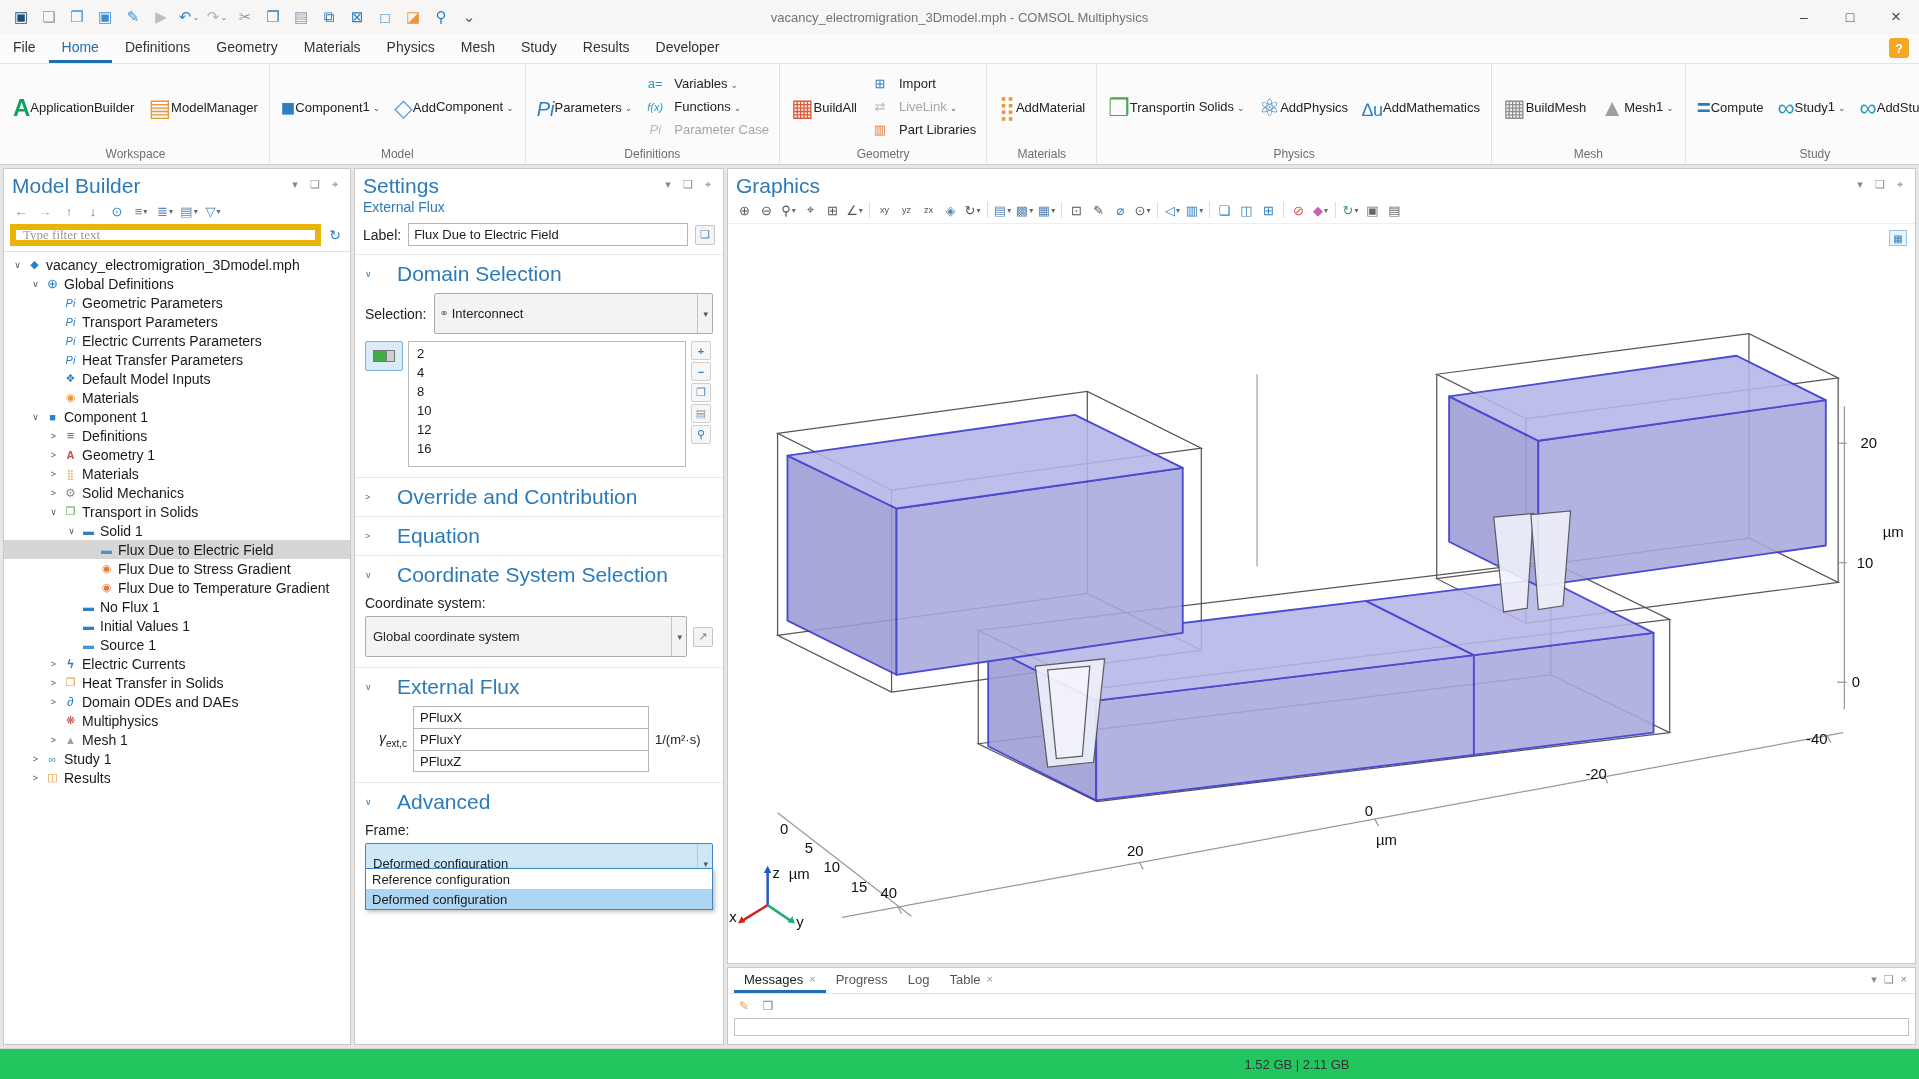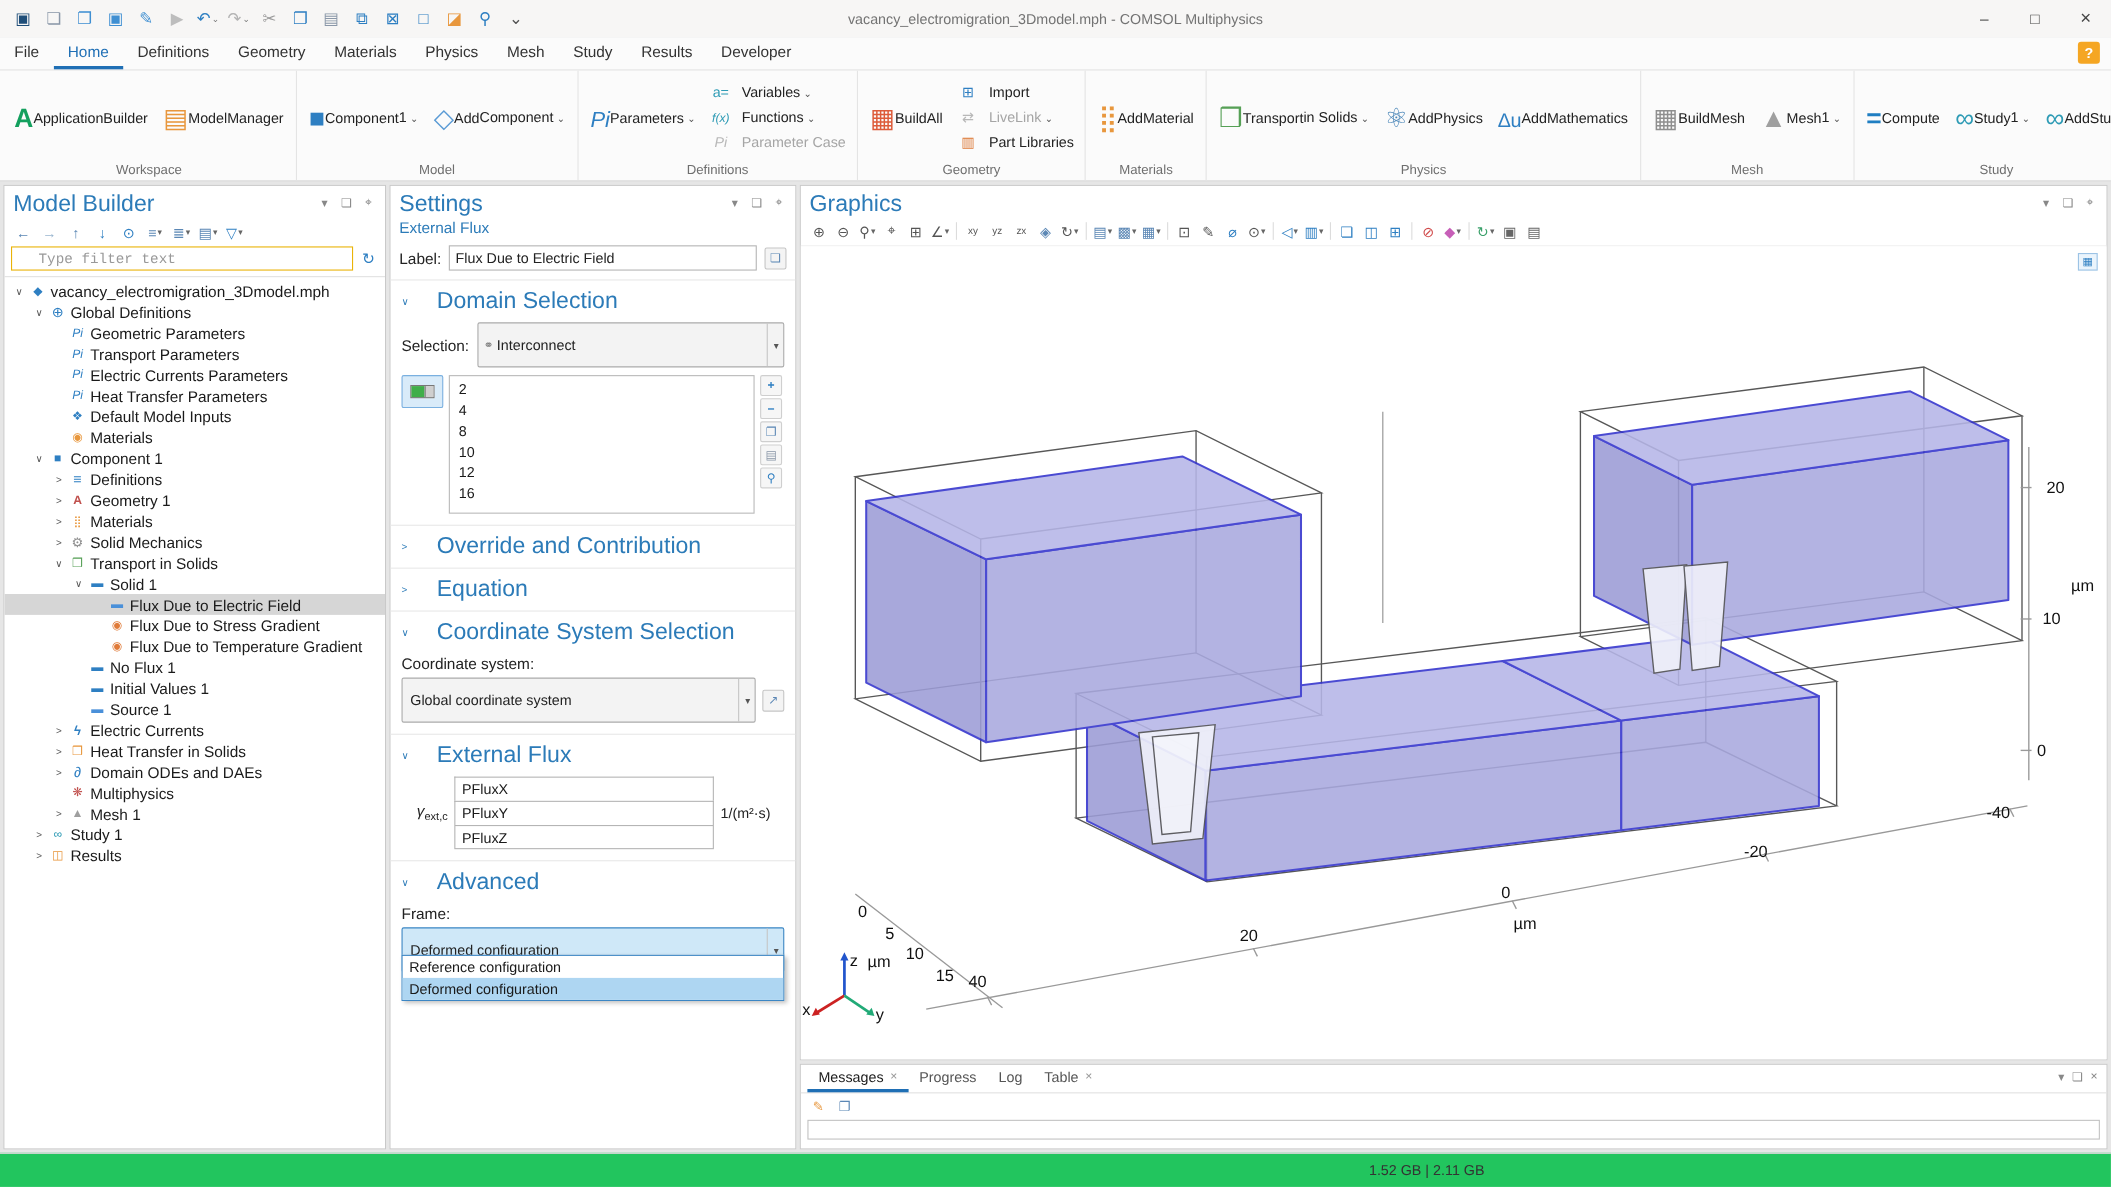--- a/index.html
+++ b/index.html
@@ -47,21 +47,21 @@
 .col-right{flex:1;display:flex;flex-direction:column;gap:3px;min-width:0}
 .phead{display:flex;align-items:flex-start;padding:5px 8px 0}
 .ptitle{font-size:21px;color:#2c7bb8;line-height:24px}
 .pcorner{margin-left:auto;display:flex;gap:6px;padding-top:4px}
 .pcorner .cbtn{font-size:11px;color:#888;width:14px;text-align:center}
 
 .mbtb{display:flex;align-items:center;gap:2px;padding:3px 6px 2px}
 .mtbtn{min-width:22px;height:20px;display:flex;align-items:center;justify-content:center;font-size:13px}
 .mtbtn[data-chev="1"]::after{content:"▾";font-size:8px;color:#666;margin-left:1px}
 .mb-filterrow{display:flex;align-items:center;gap:5px;padding:1px 6px 5px}
-.mb-filter{flex:1;height:22px;border:1px solid #eab308;font-size:13px;padding:0 24px;color:#333;font-family:Liberation Mono, monospace}
+.mb-filter{flex:1;height:22px;border:6px solid #eab308;font-size:13px;padding:0 7px;color:#333;font-family:Liberation Serif, serif}
 .mb-filter::placeholder{color:#999}
 .refbtn{font-size:14px;color:#2e7fc2;width:18px;text-align:center}
 .mb-tree{flex:1;border-top:1px solid #e2e2e2;padding-top:3px;overflow:hidden;font-size:14px}
 .trow{height:19px;display:flex;align-items:center;white-space:nowrap;cursor:default}
 .trow[data-sel="1"]{background:#d6d6d6}
 .trow[data-depth="0"]{padding-left:6px}
 .trow[data-depth="1"]{padding-left:24px}
 .trow[data-depth="2"]{padding-left:42px}
 .trow[data-depth="3"]{padding-left:60px}
 .trow[data-depth="4"]{padding-left:78px}

